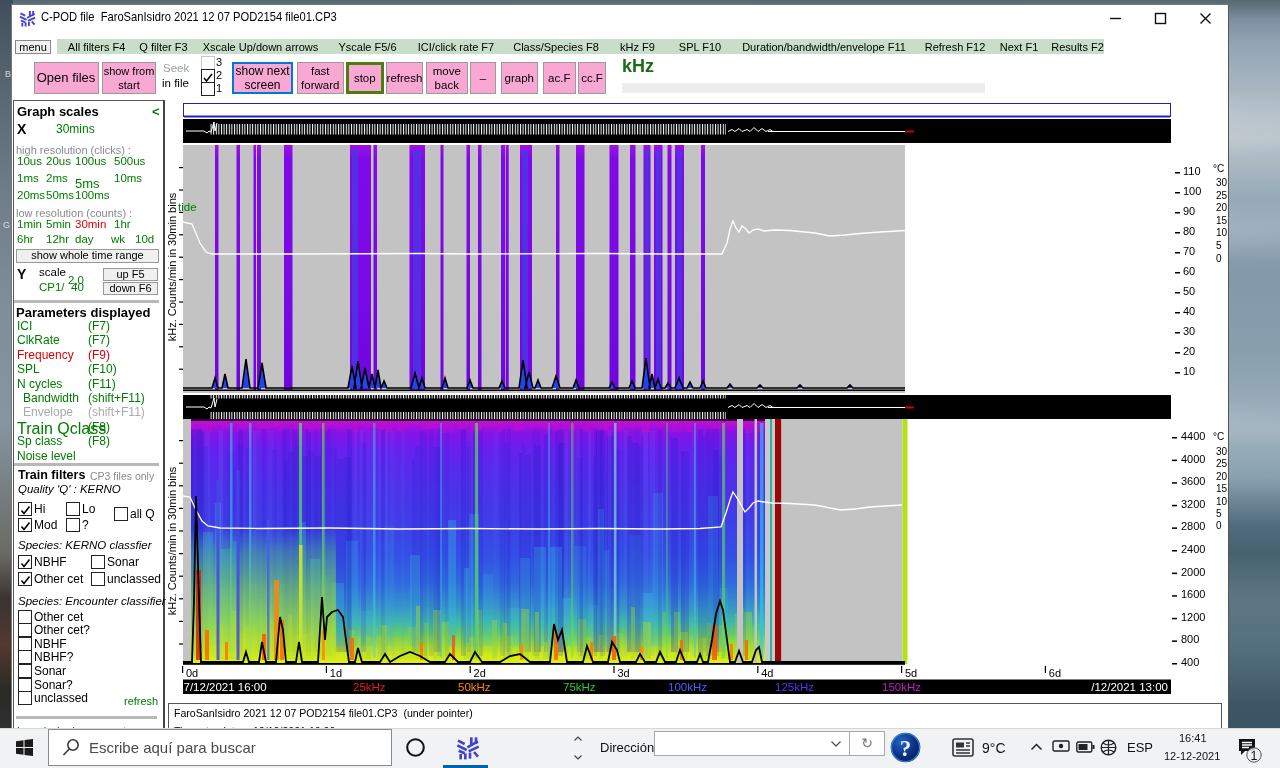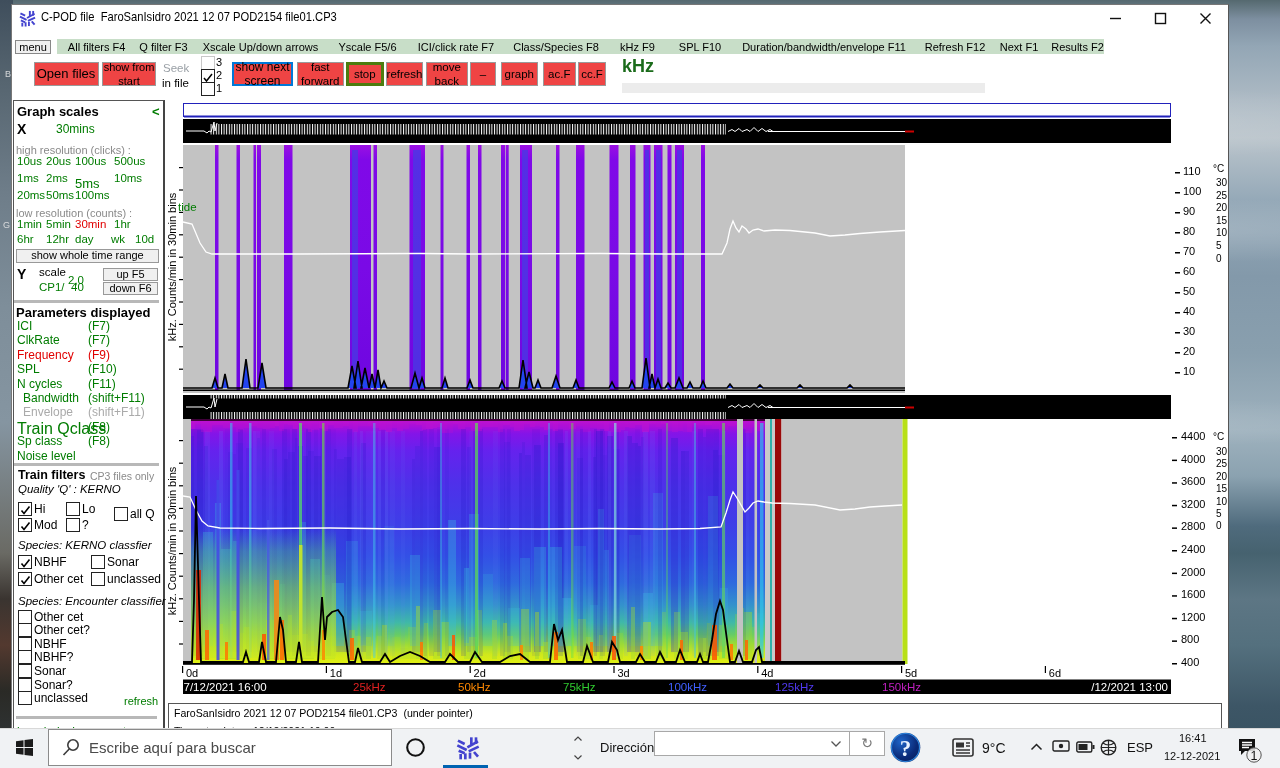--- a/index.html
+++ b/index.html
@@ -12,21 +12,21 @@
    linear-gradient(180deg,#55696f 0%,#7d8fa0 2.5%,#93a6b5 6%,#adbac4 13%,#bac4cb 18%,#95a9b8 26%,#8399aa 36%,#899fae 46%,#9fb2be 56%,#8ba2b0 62%,#4f6b7d 68.5%,#46626f 72%,#5d7684 78%,#54707e 84%,#3d5666 92%,#35505f 100%);
 }
 #deskleft { position:absolute; left:0; top:0; width:13px; height:768px;
   background:linear-gradient(180deg,#3f4e5c 0%,#55646f 10%,#6e7d89 25%,#7e8e9a 40%,#8595a1 55%,#6a6a64 72%,#3a3430 78%,#53392f 84%,#2a2a26 90%,#33393d 100%);
 }
 #win { position:absolute; left:11px; top:4px; width:1218px; height:760px; background:#fff; border:1px solid #777; border-right:1px solid #555; box-sizing:border-box; }
 #title { position:absolute; left:30px; top:8px; font-size:13.5px; color:#000; }
 #menubar { position:absolute; left:57px; top:39px; width:1047px; height:15px; background:#c8dec8; }
 #menubtn { position:absolute; left:15px; top:40px; width:34px; height:12px; background:#f0f0f0; border:1px solid #888; font-size:11px; text-align:center; line-height:12px; }
 .btn { background:#f0f0f0; border:1px solid #999; text-align:center; color:#000; }
-.btn2 { top:62px; height:24px; background:#ef4444; text-align:center; color:#000; display:flex; align-items:center; justify-content:center; box-sizing:border-box; white-space:nowrap; }
+.btn2 { top:62px; height:32px; background:#f9a8d4; text-align:center; color:#000; display:flex; align-items:center; justify-content:center; box-sizing:border-box; white-space:nowrap; }
 #lpanel { position:absolute; left:13px; top:100px; width:152px; height:664px; background:#fff; border:1px solid #555; border-right:2px solid #444; box-sizing:border-box; }
 #statusbox { position:absolute; left:168px; top:703px; width:1054px; height:61px; background:#fff; border:1.5px solid #555; box-sizing:border-box; }
 #taskbar { position:absolute; left:0; top:728px; width:1280px; height:40px; background:#f0f2f4; border-top:1px solid #d8d8d8; box-sizing:border-box; }
 </style></head>
 <body>
 <div id="desk"></div>
 <div id="deskleft"></div>
 <div class="ab" style="left:5px;top:69px;color:#e8e8e8;font-size:9px;opacity:0.85">B</div>
 <div class="ab" style="left:3px;top:220px;color:#e8e8e8;font-size:9px;opacity:0.85">G</div>
 <div id="win"></div>

